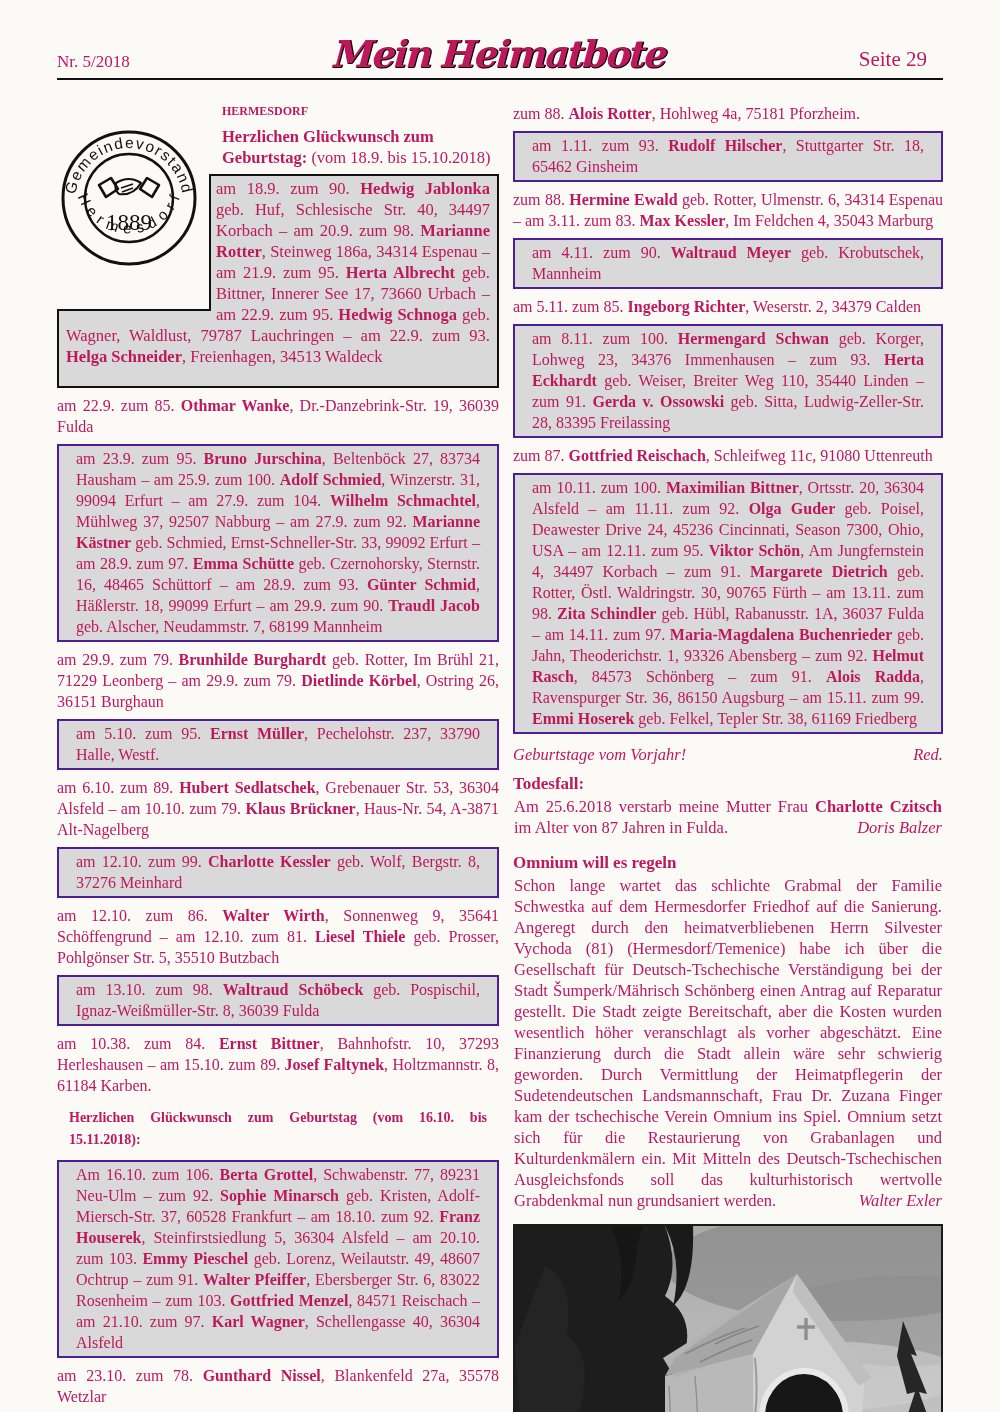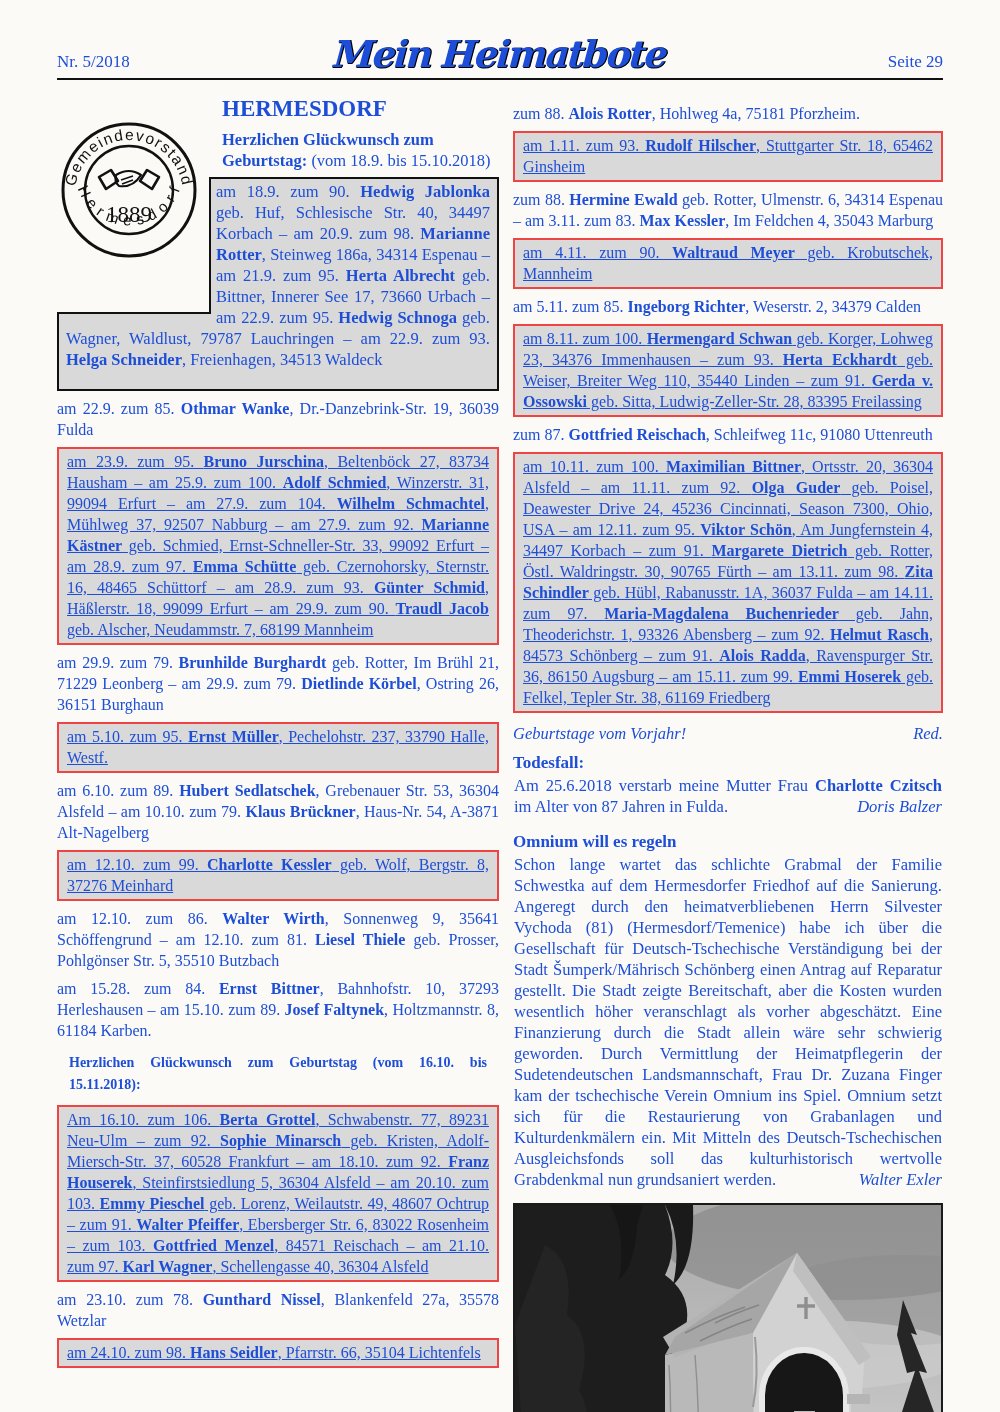--- a/index.html
+++ b/index.html
@@ -1,43 +1,43 @@
 <!DOCTYPE html>
 <html><head>
 <meta charset="utf-8">
 <style>
   html,body{margin:0;padding:0;background:#888;}
   .page{
     width:1000px;height:1412px;margin:0 auto;position:relative;overflow:hidden;
-    background:#fbfaf6;color:#1d4ed8;
+    background:#fbfaf6;color:#be185d;
     font-family:"Liberation Serif","DejaVu Serif",serif;
   }
   
   .hdr{position:relative;margin:0 57px;padding-top:42px;height:36px;border-bottom:2px solid #111;}
   .hdr .issue{position:absolute;left:0;bottom:6px;font-size:17px;}
-  .hdr .pageno{position:absolute;right:0;bottom:6px;font-size:17px;}
+  .hdr .pageno{position:absolute;right:16px;bottom:6px;font-size:21px;}
   .masthead{
     position:absolute;left:50%;bottom:2px;transform:translateX(-50%) skewX(-4deg);
     font-family:"DejaVu Serif",serif;font-weight:bold;font-style:italic;
     font-size:37px;letter-spacing:-2px;white-space:nowrap;
     text-shadow:1.3px 0 #000, .6px .6px #000;
   }
   
   .cols{display:flex;gap:14px;padding:16px 57px 0;}
   .col-l{width:442px;flex:none;}
   .col-r{width:430px;flex:none;}
   .entry{margin:7px 0;font-size:16px;line-height:21px;text-align:justify;}
-  .entry.boxed{border:2px solid #ef4444;background:#d9d9d9;padding:2px 8px 3px;text-decoration:underline;}
+  .entry.boxed{border:2px solid #4c1d95;background:#d9d9d9;padding:2px 17px 3px;}
   .b{font-weight:bold;}
   .subhead{font-weight:bold;font-size:14px;line-height:22px;margin:11px 12px 9px;text-align:justify;}
   
   .lead{position:relative;}
   .seal{position:absolute;left:2px;top:24px;width:140px;height:140px;}
   .lead-right{margin-left:165px;}
-  .sec-title{font-weight:bold;font-size:23px;margin:0 0 7px;}
+  .sec-title{font-weight:bold;font-size:12px;margin:8px 0 7px;}
   .intro{font-size:16.5px;line-height:21px;margin:0;text-align:left;}
   .lbox{position:relative;margin-top:6px;min-height:160px;}
   .lb-bg-a{position:absolute;left:152px;right:0;top:0;height:137px;background:#d9d9d9;border:2px solid #111;border-bottom:none;}
   .lb-bg-b{position:absolute;left:0;right:0;top:137px;bottom:0;background:#d9d9d9;border:2px solid #111;border-top:none;}
   .lb-notch{position:absolute;left:0;top:135px;width:154px;height:0;border-top:2px solid #111;}
   .lb-text{position:relative;padding:4px 9px 21px;font-size:16.5px;line-height:21px;text-align:justify;}
   .lb-spacer{float:left;width:150px;height:133px;}
   
   .vorjahr{display:flex;justify-content:space-between;font-style:italic;font-size:16.5px;margin:11px 0 7px;}
   .blk-title{font-weight:bold;font-size:17px;line-height:22px;margin:8px 0 0;}
@@ -102,21 +102,22 @@
       </div>
 
       <div>
           <div class="entry"><span>am 22.9. zum 85. </span><span class="b">Othmar Wanke</span><span>, Dr.-Danzebrink-Str. 19, 36039 Fulda</span></div>
           <div class="entry boxed"><span>am 23.9. zum 95. </span><span class="b">Bruno Jurschina</span><span>, Beltenböck 27, 83734 Hausham – am 25.9. zum 100. </span><span class="b">Adolf Schmied</span><span>, Winzerstr. 31, 99094 Erfurt – am 27.9. zum 104. </span><span class="b">Wilhelm Schmachtel</span><span>, Mühlweg 37, 92507 Nabburg – am 27.9. zum 92. </span><span class="b">Marianne Kästner</span><span> geb. Schmied, Ernst-Schneller-Str. 33, 99092 Erfurt – am 28.9. zum 97. </span><span class="b">Emma Schütte</span><span> geb. Czernohorsky, Sternstr. 16, 48465 Schüttorf – am 28.9. zum 93. </span><span class="b">Günter Schmid</span><span>, Häßlerstr. 18, 99099 Erfurt – am 29.9. zum 90. </span><span class="b">Traudl Jacob</span><span> geb. Alscher, Neudammstr. 7, 68199 Mannheim</span></div>
           <div class="entry"><span>am 29.9. zum 79. </span><span class="b">Brunhilde Burghardt</span><span> geb. Rotter, Im Brühl 21, 71229 Leonberg – am 29.9. zum 79. </span><span class="b">Dietlinde Körbel</span><span>, Ostring 26, 36151 Burghaun</span></div>
           <div class="entry boxed"><span>am 5.10. zum 95. </span><span class="b">Ernst Müller</span><span>, Pechelohstr. 237, 33790 Halle, Westf.</span></div>
           <div class="entry"><span>am 6.10. zum 89. </span><span class="b">Hubert Sedlatschek</span><span>, Grebenauer Str. 53, 36304 Alsfeld – am 10.10. zum 79. </span><span class="b">Klaus Brückner</span><span>, Haus-Nr. 54, A-3871 Alt-Nagelberg</span></div>
           <div class="entry boxed"><span>am 12.10. zum 99. </span><span class="b">Charlotte Kessler</span><span> geb. Wolf, Bergstr. 8, 37276 Meinhard</span></div>
           <div class="entry"><span>am 12.10. zum 86. </span><span class="b">Walter Wirth</span><span>, Sonnenweg 9, 35641 Schöffengrund – am 12.10. zum 81. </span><span class="b">Liesel Thiele</span><span> geb. Prosser, Pohlgönser Str. 5, 35510 Butzbach</span></div>
-          <div class="entry"><span>am 15.28. zum 84. </span><span class="b">Ernst Bittner</span><span>, Bahnhofstr. 10, 37293 Herleshausen – am 15.10. zum 89. </span><span class="b">Josef Faltynek</span><span>, Holtzmannstr. 8, 61184 Karben.</span></div>
+          <div class="entry boxed"><span>am 13.10. zum 98. </span><span class="b">Waltraud Schöbeck</span><span> geb. Pospischil, Ignaz-Weißmüller-Str. 8, 36039 Fulda</span></div>
+          <div class="entry"><span>am 10.38. zum 84. </span><span class="b">Ernst Bittner</span><span>, Bahnhofstr. 10, 37293 Herleshausen – am 15.10. zum 89. </span><span class="b">Josef Faltynek</span><span>, Holtzmannstr. 8, 61184 Karben.</span></div>
           <div class="subhead">Herzlichen Glückwunsch zum Geburtstag (vom 16.10. bis 15.11.2018):</div>
           <div class="entry boxed"><span>Am 16.10. zum 106. </span><span class="b">Berta Grottel</span><span>, Schwabenstr. 77, 89231 Neu-Ulm – zum 92. </span><span class="b">Sophie Minarsch</span><span> geb. Kristen, Adolf-Miersch-Str. 37, 60528 Frankfurt – am 18.10. zum 92. </span><span class="b">Franz Houserek</span><span>, Steinfirstsiedlung 5, 36304 Alsfeld – am 20.10. zum 103. </span><span class="b">Emmy Pieschel</span><span> geb. Lorenz, Weilautstr. 49, 48607 Ochtrup – zum 91. </span><span class="b">Walter Pfeiffer</span><span>, Ebersberger Str. 6, 83022 Rosenheim – zum 103. </span><span class="b">Gottfried Menzel</span><span>, 84571 Reischach – am 21.10. zum 97. </span><span class="b">Karl Wagner</span><span>, Schellengasse 40, 36304 Alsfeld</span></div>
           <div class="entry"><span>am 23.10. zum 78. </span><span class="b">Gunthard Nissel</span><span>, Blankenfeld 27a, 35578 Wetzlar</span></div>
           <div class="entry boxed"><span>am 24.10. zum 98. </span><span class="b">Hans Seidler</span><span>, Pfarrstr. 66, 35104 Lichtenfels</span></div>
         </div>
     </div>
 
     <div class="col-r">
       <div>
           <div class="entry"><span>zum 88. </span><span class="b">Alois Rotter</span><span>, Hohlweg 4a, 75181 Pforzheim.</span></div>

